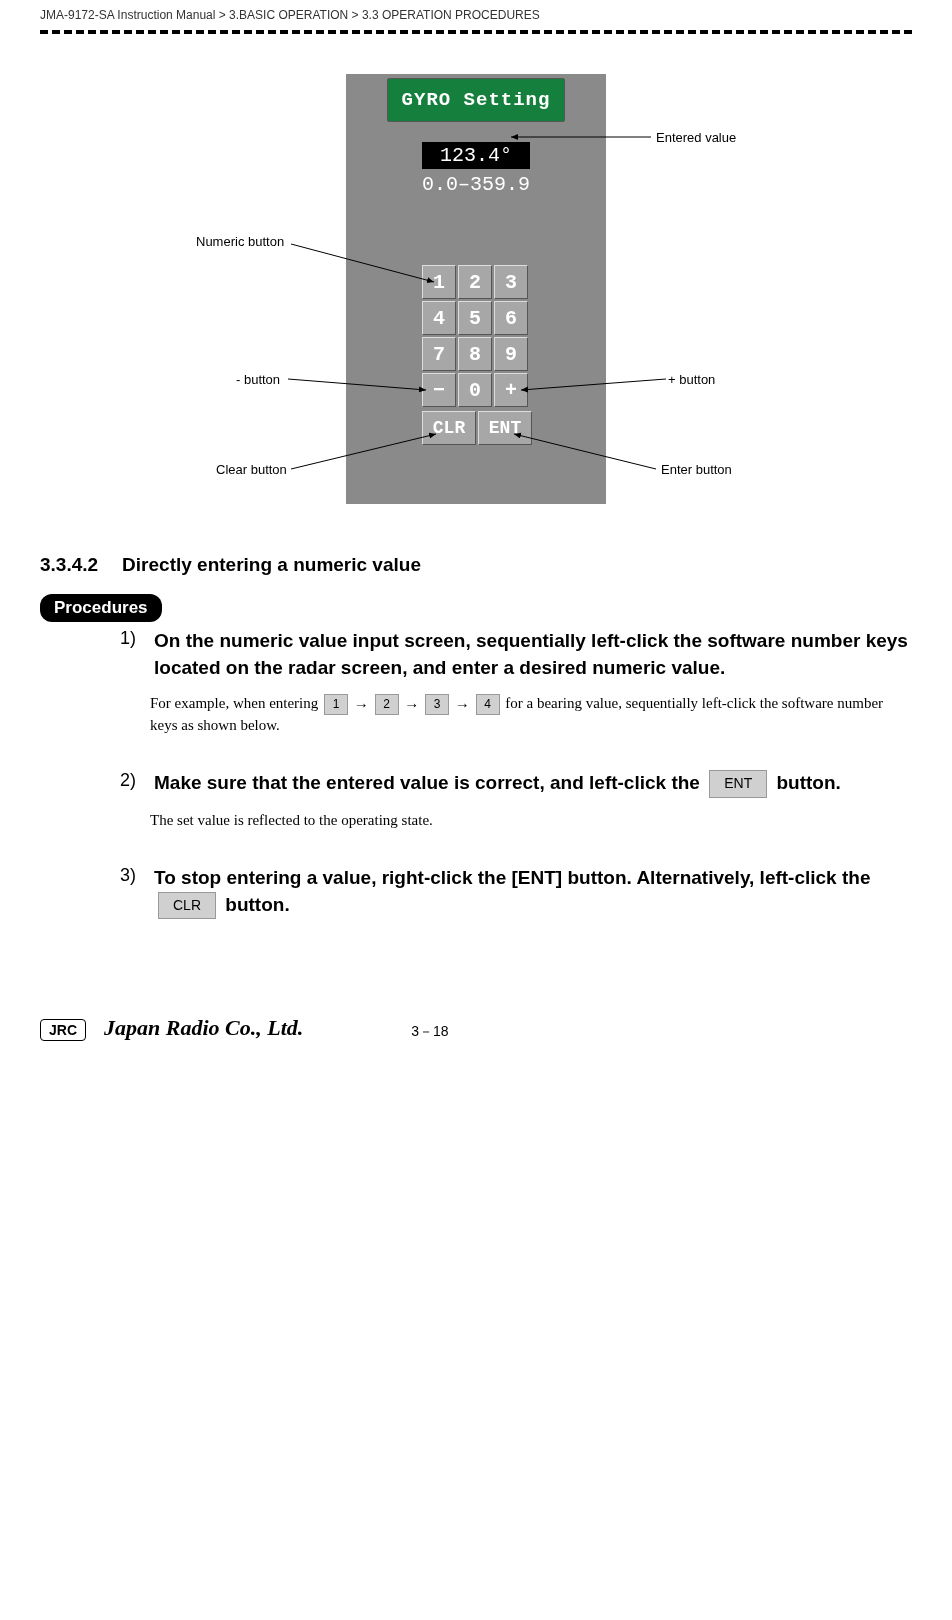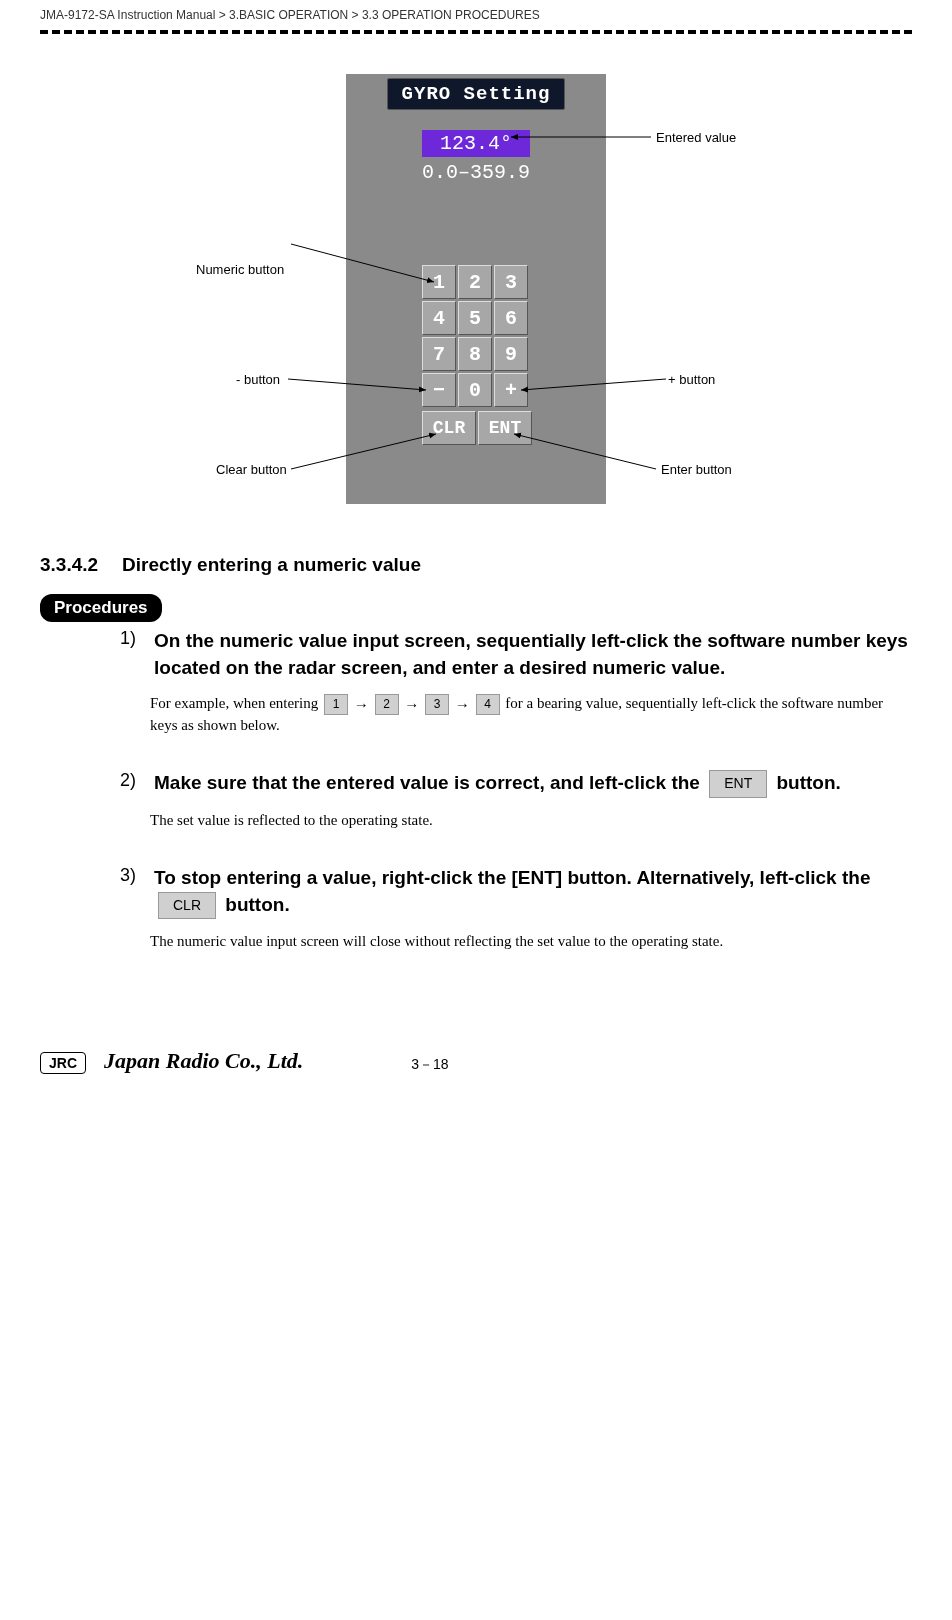--- a/index.html
+++ b/index.html
@@ -46,34 +46,34 @@
     top: 0;
     width: 260px;
     height: 430px;
     background: #8a8a8a;
     box-sizing: border-box;
     text-align: center;
   }
   .gyro-title {
     display: inline-block;
     margin-top: 4px;
-    background: #0f172a;
+    background: #15803d;
     border: 1px solid #555;
     border-radius: 2px;
     color: #fff;
     font-family: "Courier New", monospace;
     font-size: 19px;
     font-weight: bold;
-    padding: 4px 14px;
+    padding: 10px 14px;
     letter-spacing: 1px;
   }
   .gyro-value {
     margin: 20px auto 0 auto;
     width: 100px;
-    background: #6d28d9;
+    background: #000000;
     color: #fff;
     font-family: "Courier New", monospace;
     font-size: 20px;
     padding: 2px 4px;
   }
   .gyro-range {
     color: #fff;
     font-family: "Courier New", monospace;
     font-size: 20px;
     margin-top: 4px;
@@ -271,21 +271,21 @@
           <div class="key">+</div>
         </div>
         <div class="bottom-row">
           <div class="wide-key">CLR</div>
           <div class="wide-key">ENT</div>
         </div>
       </div>
     </div>
 
     <div class="anno" style="left:540px; top:56px;">Entered value</div>
-    <div class="anno" style="left:80px; top:160px;margin-top:28px;">Numeric button</div>
+    <div class="anno" style="left:80px; top:160px;">Numeric button</div>
     <div class="anno" style="left:120px; top:298px;">- button</div>
     <div class="anno" style="left:100px; top:388px;">Clear button</div>
     <div class="anno" style="left:552px; top:298px;">+ button</div>
     <div class="anno" style="left:545px; top:388px;">Enter button</div>
 
     <svg class="lines">
       <defs>
         <marker id="arr" markerWidth="8" markerHeight="8" refX="7" refY="3" orient="auto">
           <path d="M0,0 L7,3 L0,6 Z" class="arrowhead"></path>
         </marker>
@@ -346,21 +346,20 @@
   
   <div class="step">
     <div class="step-head">
       <div class="step-num">3)</div>
       <div class="step-title">
         <span>To stop entering a value, right-click the [ENT] button. Alternatively, left-click the </span>
         <span class="inline-key-lg">CLR</span>
         <span>  button.</span>
       </div>
     </div>
-    <div class="step-body">The numeric value input screen will close without reflecting the set value to the operating state.</div>
   </div>
 
   <div class="footer">
     <span class="jrc-box">JRC</span>
     <span class="company">Japan Radio Co., Ltd.</span>
     <span class="page-num">3－18</span>
   </div>
 </div>
 
 </body></html>

